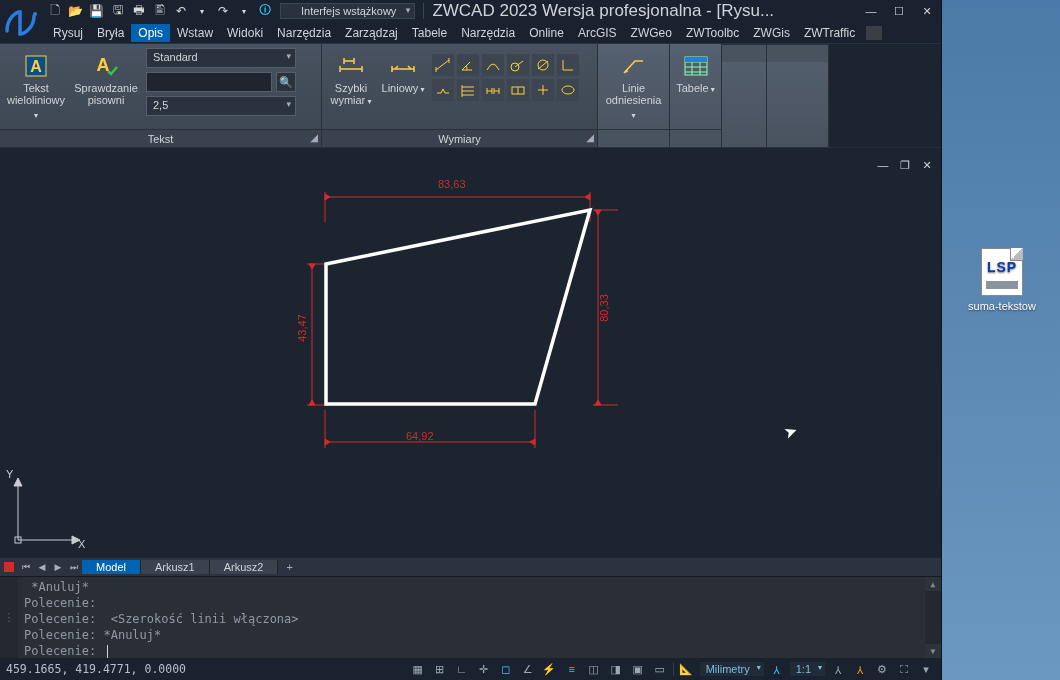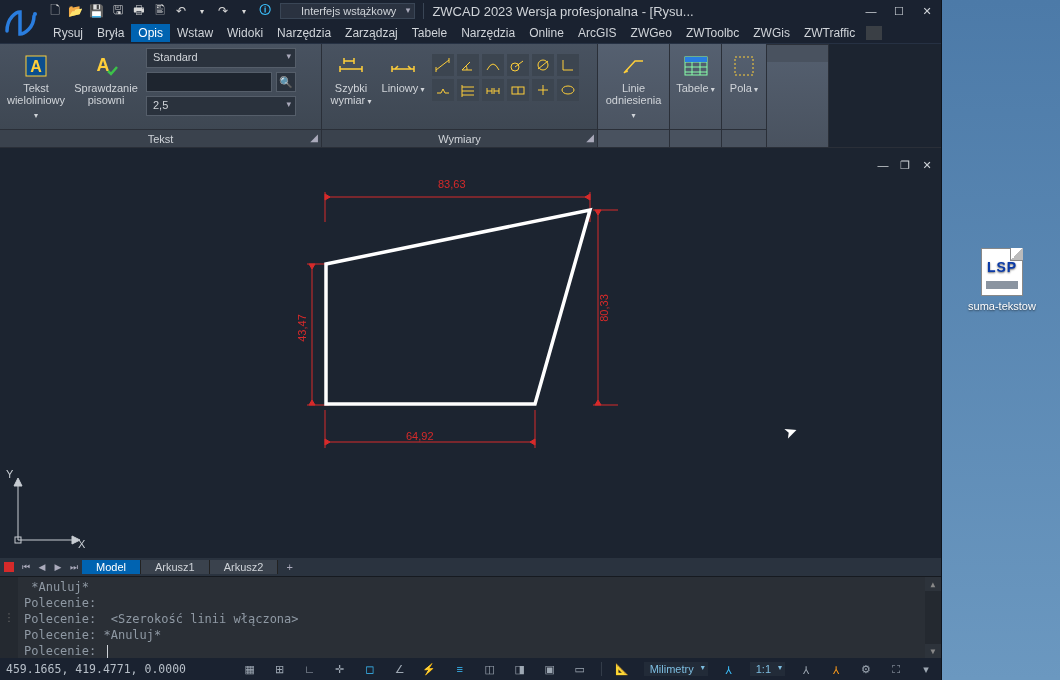--- a/index.html
+++ b/index.html
@@ -11,21 +11,21 @@
     border-right: 1px solid #0e141d;
   }
   
   .titlebar { height: 22px; background: #1a2230; display: flex; align-items: center; font-size: 11px; }
   .titlebar .logo { width: 44px; height: 22px; display: flex; align-items: center; justify-content: center; }
   .titlebar .qat { display: flex; align-items: center; gap: 3px; padding-left: 2px; }
   .qat span { width: 18px; height: 18px; display: flex; align-items: center; justify-content: center; font-size: 12px; color: #d9d9d9; }
   .titlebar .combo { margin-left: 6px; background: #2a3240; border: 1px solid #3a4656; padding: 1px 18px 1px 20px; font-size: 11px; color: #d0d4d9; position: relative; }
   .titlebar .combo::after { content: "▾"; position: absolute; right: 4px; top: 1px; font-size: 9px; color: #aab; }
   .titlebar .sep { width: 1px; height: 16px; background: #3a4656; margin: 0 8px; }
-  .titlebar .title { white-space: nowrap; font-size: 13px; color: #cfd3d8; }
+  .titlebar .title { white-space: nowrap; font-size: 17px; color: #cfd3d8; }
   .titlebar .spacer { flex: 1; }
   .titlebar .winbtns { display: flex; }
   .titlebar .winbtns span { width: 28px; height: 22px; display: flex; align-items: center; justify-content: center; font-size: 11px; }
   
   .menubar { height: 22px; background: #1a2230; display: flex; align-items: center; font-size: 12px; padding-left: 46px; border-bottom: 1px solid #263143; }
   .menubar .item { padding: 2px 7px; color: #d0d4d9; cursor: default; }
   .menubar .item.active { background: #0063b1; color: #fff; }
   .menubar .endflag { margin-left: 4px; width: 16px; height: 14px; background: #3a3f45; }
   .app-logo {
     position: absolute; left: 0; top: 4px; width: 42px; height: 38px; z-index: 5;
@@ -73,21 +73,21 @@
   .sheettabs .add { padding: 0 8px; color:#aab; }
   
   .cmd { height: 82px; background: #2a2f36; border-top: 1px solid #161a20; font-family: Consolas, monospace; font-size: 12px; color: #8f99a4; position: relative; display:flex; }
   .cmd .grip { width: 18px; background: #242930; display:flex; align-items:center; justify-content:center; color:#666; font-size:11px; }
   .cmd .lines { flex:1; padding: 2px 6px; line-height: 16px; white-space: pre; overflow:hidden; }
   .cmd .scroll { width: 16px; background: #242930; position:relative; }
   .cmd .scroll .up, .cmd .scroll .down { position:absolute; left:0; width:16px; height:14px; display:flex; align-items:center; justify-content:center; font-size:8px; color:#888; background:#2d333b; }
   .cmd .scroll .up { top:0; } .cmd .scroll .down { bottom:0; }
   .cmd .caret { display:inline-block; width:1px; height:13px; background:#cfd3d8; vertical-align:middle; margin-left:4px; }
   
-  .status { height: 22px; background: #1a2230; display: flex; align-items: center; font-size: 11px; color:#b7bfc8; padding: 0 6px; gap: 12px; }
+  .status { height: 22px; background: #1a2230; display: flex; align-items: center; font-size: 11px; color:#b7bfc8; padding: 0 6px; gap: 4px; }
   .status .coords { font-family: Consolas, monospace; font-size: 11.5px; }
   .status .spacer { flex:1; }
   .status .btn { width: 18px; height: 16px; display:flex; align-items:center; justify-content:center; color:#9ea8b3; }
   .status .btn.on { color:#3cc2ff; }
   .status .sep { width:1px; height:14px; background:#333c49; }
   .status .combo { background:#222b38; padding:1px 14px 1px 6px; position:relative; color:#7dbde0; }
   .status .combo::after { content:"▾"; position:absolute; right:3px; top:1px; font-size:8px; }
   
   .desktop-icon { position:absolute; left: 966px; top: 248px; width: 72px; text-align:center; font-size:11px; color:#fff; text-shadow: 0 1px 2px rgba(0,0,0,.6); }
   .desktop-icon .file { width: 42px; height: 48px; margin: 0 auto 4px; background:#fff; border:1px solid #888; position:relative; }
@@ -310,30 +310,20 @@
                 <path d="M1 6h22M1 11h22M1 16h22M8 1v18M16 1v18" stroke="#8fa"></path>
                 <rect x="1" y="1" width="22" height="5" fill="#2a7dde"></rect>
               </svg>
             </div>
           <div class="lbl dd">Tabele</div>
         </div>
       </div>
         <div class="caption" style="background:#49525f"></div>
     </div>
     <div class="panel" style="width:45px; background:linear-gradient(#556070,#49525f)">
-      <div class="body" style="justify-content:center">
-        <div class="bigbtn" style="width:38px">
-          <div class="ico">
-              <svg width="22" height="22">
-                <rect x="2" y="2" width="18" height="18" stroke="#ffcf3a" fill="none" stroke-dasharray="2 2"></rect>
-              </svg>
-            </div>
-          <div class="lbl dd">Pola</div>
-        </div>
-      </div>
         <div class="caption" style="background:#49525f"></div>
     </div>
     <div class="panel" style="width:62px; background:linear-gradient(#556070,#49525f)">
         <div class="caption" style="background:#49525f"></div>
     </div>
     <div style="flex:1; background:#1c2430"></div>
   </div>
 
 
   <div class="mdi">

